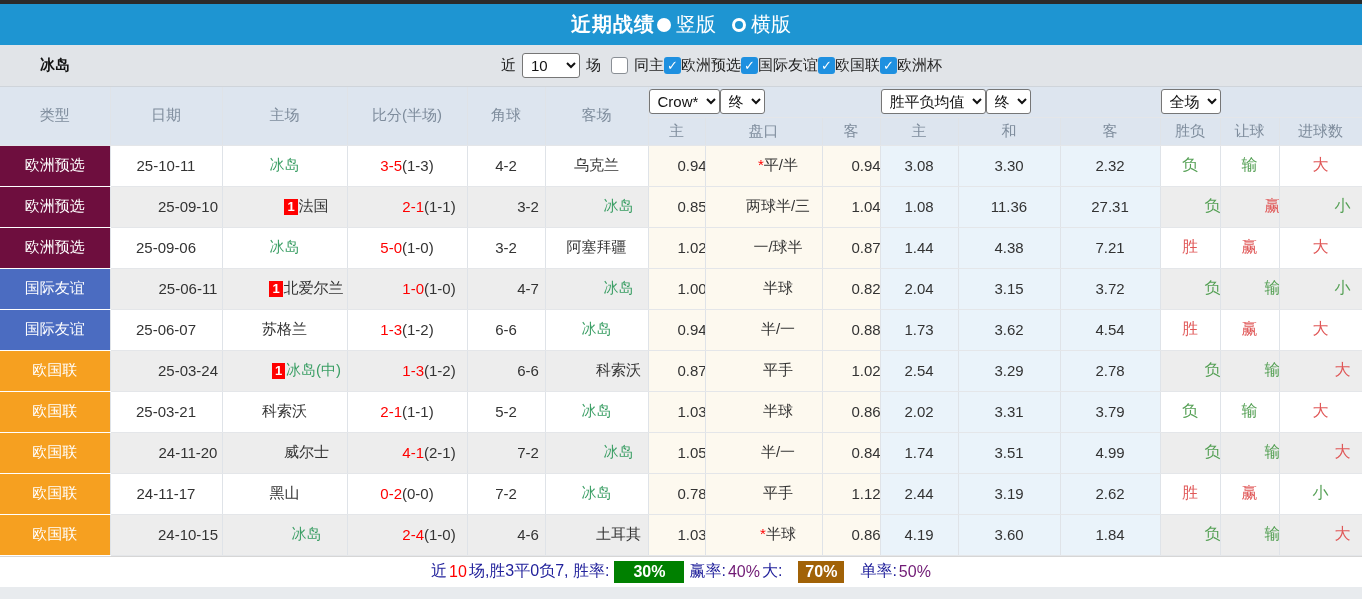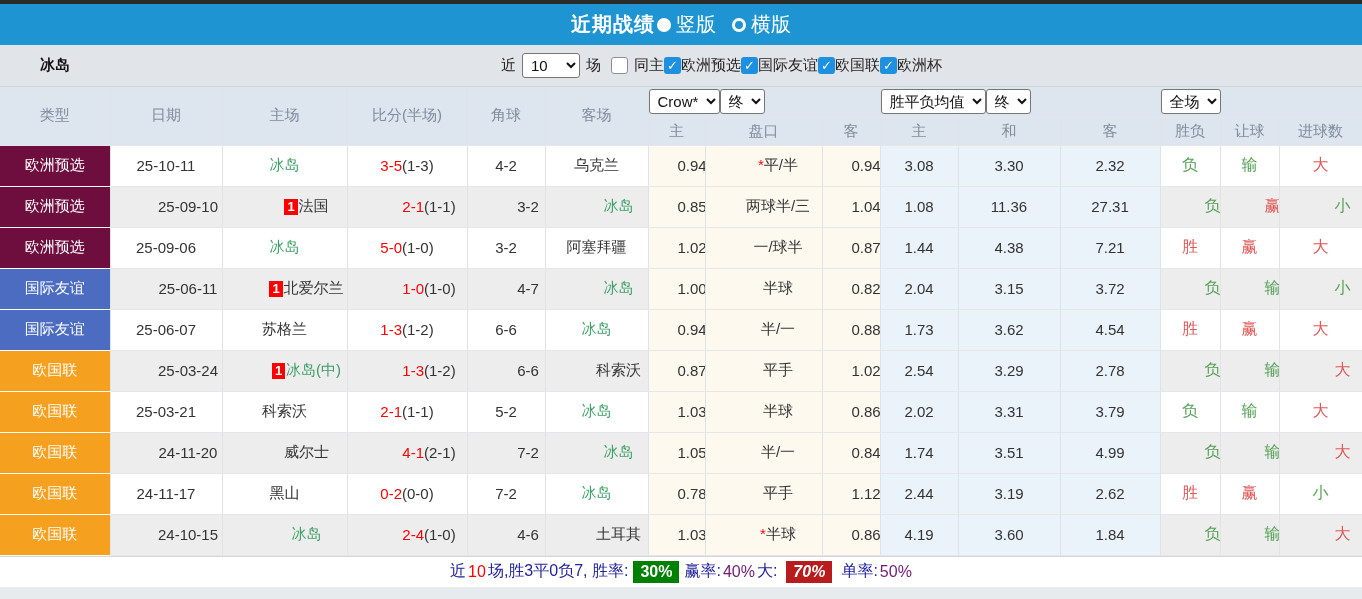--- a/index.html
+++ b/index.html
@@ -45,22 +45,22 @@
   .star { color:#ff0000; }
   .badge1 { display:inline-block; background:#ff0000; color:#fff; font-size:13px; font-weight:bold; padding:0 3px; margin-right:1px; line-height:16px; }
   td.res { font-size:16px; }
   .res-green { color:#55a055; }
   .res-red { color:#e05858; }
 
   .summary-bar { height:31px; background:#fff; border-top:1px solid #d6d6d6; display:flex; align-items:center; justify-content:center; font-size:16px; color:#22229c; }
   .summary-bar .seg { margin:0 1px; }
   .seg.red { color:#ff0000; }
   .seg.blue { color:#701a75; }
-  .seg.badge-green { background:#008000; color:#fff; font-weight:bold; padding:2px 7px; margin:0 4px; }
-  .seg.badge-red { background:#b91c1c; color:#fff; font-weight:bold; padding:2px 7px; margin:0 8px;font-style:italic; }
+  .seg.badge-green { background:#008000; color:#fff; font-weight:bold; padding:2px 19px; margin:0 4px; }
+  .seg.badge-red { background:#a16207; color:#fff; font-weight:bold; padding:2px 7px; margin:0 15px; }
   .bottom-strip { height:13px; background:#e8ebee; }
 </style>
 </head>
 <body>
 
 <div class="top-strip"></div>
 
 <div class="title-bar">
   <span class="title">近期战绩</span>
   <span class="mode-group">

